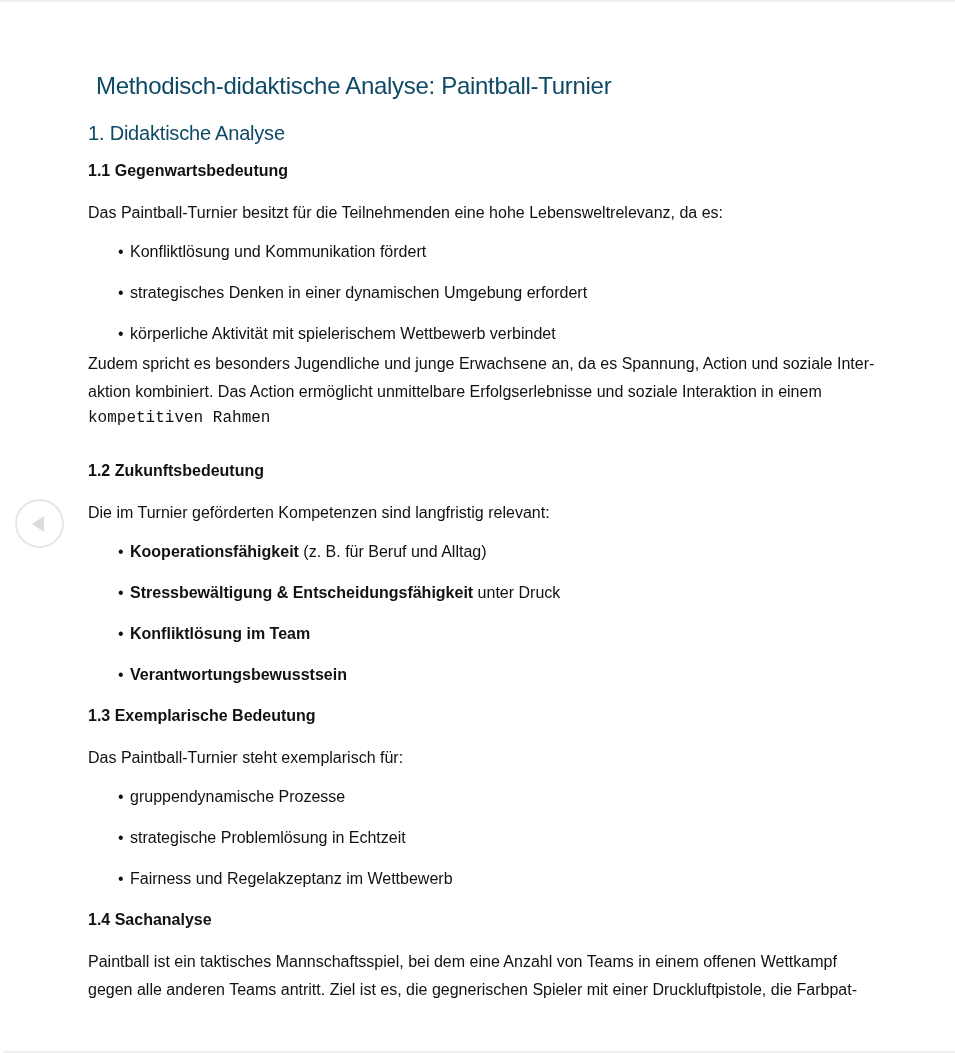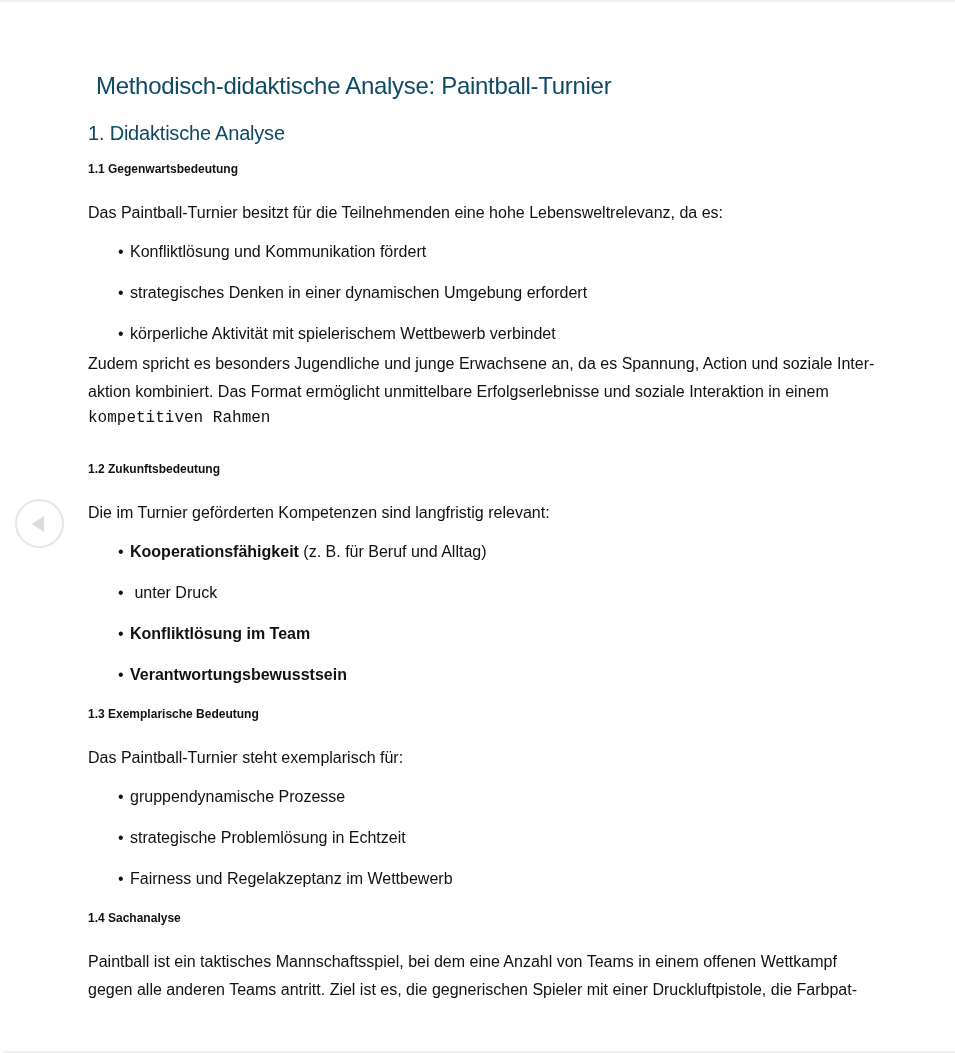--- a/index.html
+++ b/index.html
@@ -70,21 +70,21 @@
       font-size: 20px;
       font-weight: normal;
       color: #0e4a66;
       white-space: nowrap;
       letter-spacing: -0.2px;
     }
     .h3 {
       position: absolute;
       left: 0;
       margin: 0;
-      font-size: 12px;
+      font-size: 16px;
       font-weight: bold;
       color: #111111;
       white-space: nowrap;
     }
     .p {
       position: absolute;
       left: 0;
       margin: 0;
       font-size: 16px;
       line-height: 27.5px;
@@ -136,34 +136,35 @@
     <span class="bullet">•</span>
     <span>strategisches Denken in einer dynamischen Umgebung erfordert</span>
   </div>
   <div class="li" style="top:325px;">
     <span class="bullet">•</span>
     <span>körperliche Aktivität mit spielerischem Wettbewerb verbindet</span>
   </div>
 
   <div class="p" style="top:350px;">
     <div class="single" style="white-space:nowrap;">Zudem spricht es besonders Jugendliche und junge Erwachsene an, da es Spannung, Action und soziale Inter-</div>
-    <div class="single" style="white-space:nowrap;">aktion kombiniert. Das Format ermöglicht unmittelbare Erfolgserlebnisse und soziale Interaktion in einem</div>
+    <div class="single" style="white-space:nowrap;">aktion kombiniert. Das Action ermöglicht unmittelbare Erfolgserlebnisse und soziale Interaktion in einem</div>
     <div class="single" style="white-space:nowrap;font-family:Liberation Mono, monospace;">kompetitiven Rahmen</div>
   </div>
 
   <h3 class="h3" style="top:462px;">1.2 Zukunftsbedeutung</h3>
   <p class="p single" style="top:499px;">Die im Turnier geförderten Kompetenzen sind langfristig relevant:</p>
 
   <div class="li" style="top:543px;">
     <span class="bullet">•</span>
     <b>Kooperationsfähigkeit</b>
       <span style="white-space:pre;"> (z. B. für Beruf und Alltag)</span>
   </div>
   <div class="li" style="top:584px;">
     <span class="bullet">•</span>
+    <b>Stressbewältigung &amp; Entscheidungsfähigkeit</b>
       <span style="white-space:pre;"> unter Druck</span>
   </div>
   <div class="li" style="top:625px;">
     <span class="bullet">•</span>
     <b>Konfliktlösung im Team</b>
       <span style="white-space:pre;"></span>
   </div>
   <div class="li" style="top:666px;">
     <span class="bullet">•</span>
     <b>Verantwortungsbewusstsein</b>

